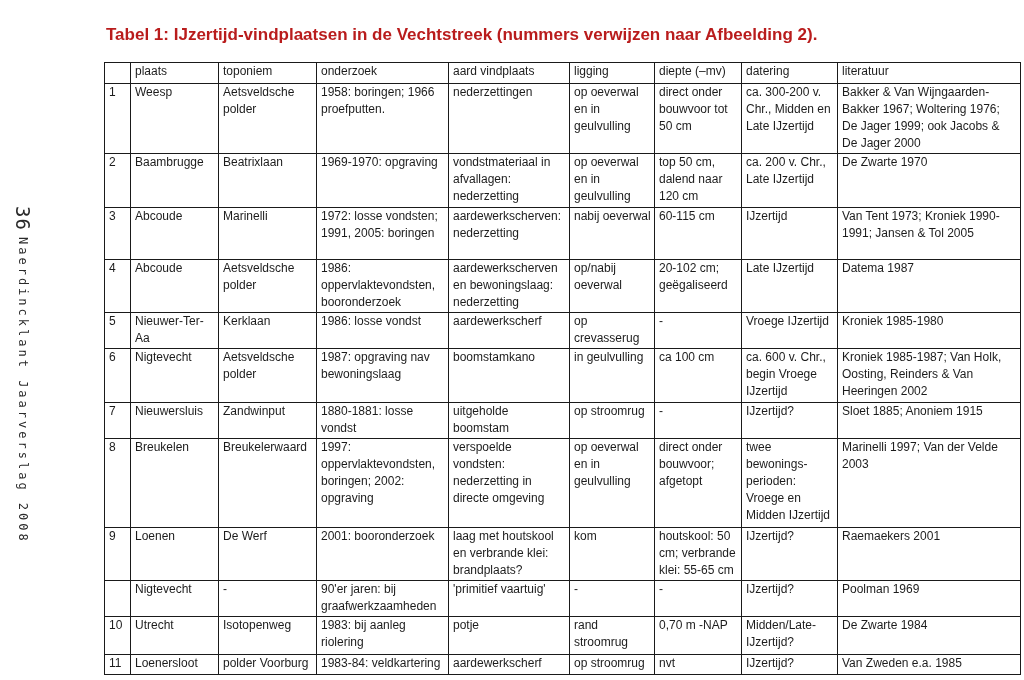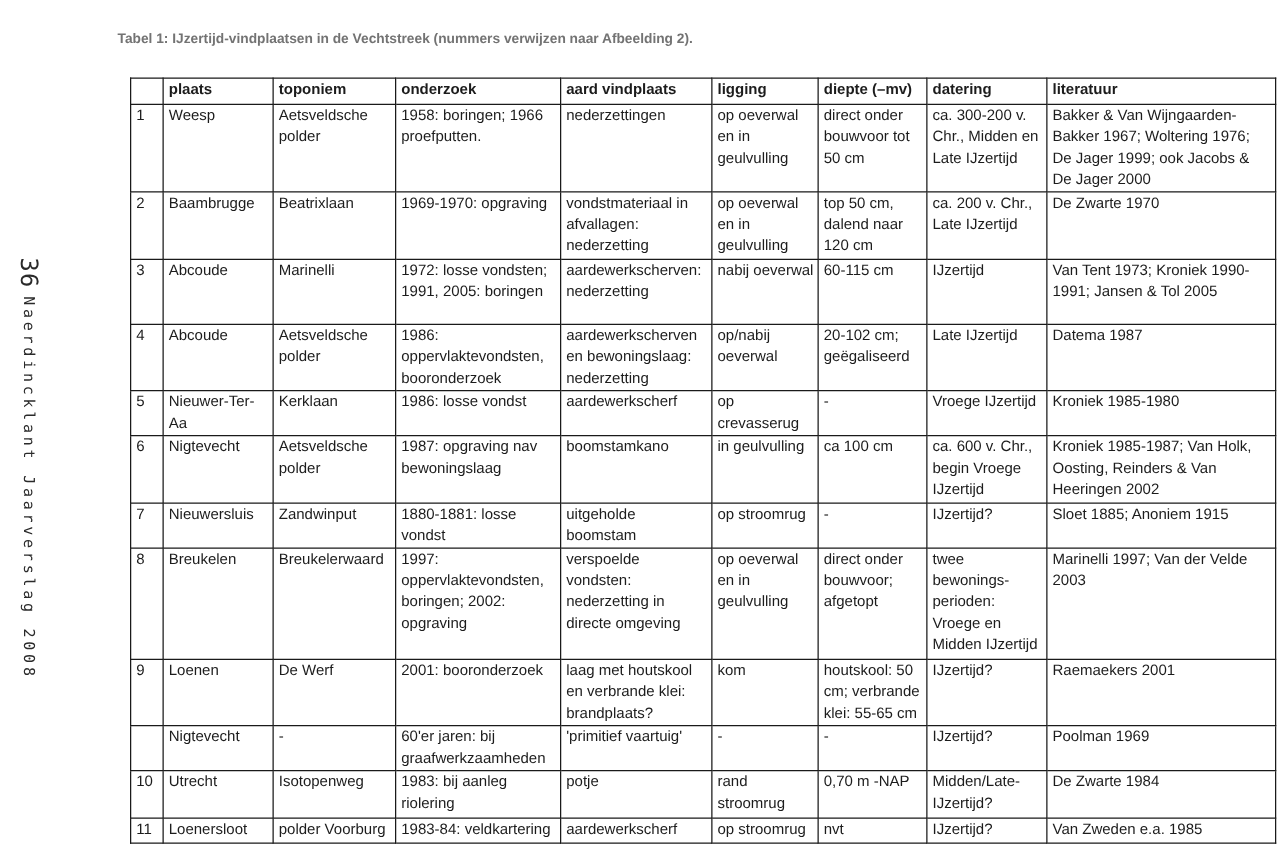--- a/index.html
+++ b/index.html
@@ -16,35 +16,35 @@
   .page-num{
     font-family:"DejaVu Sans Mono", monospace;
     font-size:19px;letter-spacing:1px;
   }
   .journal-name{
     font-family:"DejaVu Sans Mono", monospace;
     font-size:12px;letter-spacing:3px;margin-top:2px;
   }
   
   .table-title{
-    position:absolute;left:94px;top:25px;
-    font-size:11px;font-weight:bold;color:#737373;
+    position:absolute;left:106px;top:25px;
+    font-size:17px;font-weight:bold;color:#b91c1c;
   }
   
   table.doc-table{
     position:absolute;left:104px;top:62px;width:916px;
     border-collapse:collapse;table-layout:fixed;
     font-size:12px;line-height:17px;color:#1c1c1c;
   }
   table.doc-table th, table.doc-table td{
     border:1px solid #1a1a1a;vertical-align:top;
     padding:0 3px 1px 4px;overflow:hidden;text-align:left;
     font-weight:normal;
   }
-  table.doc-table th{font-weight:bold;height:19px;margin-top:48px;}
+  table.doc-table th{font-weight:normal;height:19px;margin-top:48px;}
 </style>
 </head>
 <body>
 
 <div class="margin-block">
   <span class="page-num">36</span>
   <span class="journal-name">Naerdincklant Jaarverslag 2008</span>
 </div>
 
 <div class="table-title">Tabel 1: IJzertijd-vindplaatsen in de Vechtstreek (nummers verwijzen naar Afbeelding 2).</div>
@@ -171,21 +171,21 @@
         <td>laag met houtskool en verbrande klei: brandplaats?</td>
         <td>kom</td>
         <td>houtskool: 50 cm; verbrande klei: 55-65 cm</td>
         <td>IJzertijd?</td>
         <td>Raemaekers 2001</td>
       </tr>
       <tr style="height: 35px;">
         <td></td>
         <td>Nigtevecht</td>
         <td>-</td>
-        <td>60'er jaren: bij graafwerkzaamheden</td>
+        <td>90'er jaren: bij graafwerkzaamheden</td>
         <td>'primitief vaartuig'</td>
         <td>-</td>
         <td>-</td>
         <td>IJzertijd?</td>
         <td>Poolman 1969</td>
       </tr>
       <tr style="height: 38px;">
         <td>10</td>
         <td>Utrecht</td>
         <td>Isotopenweg</td>

